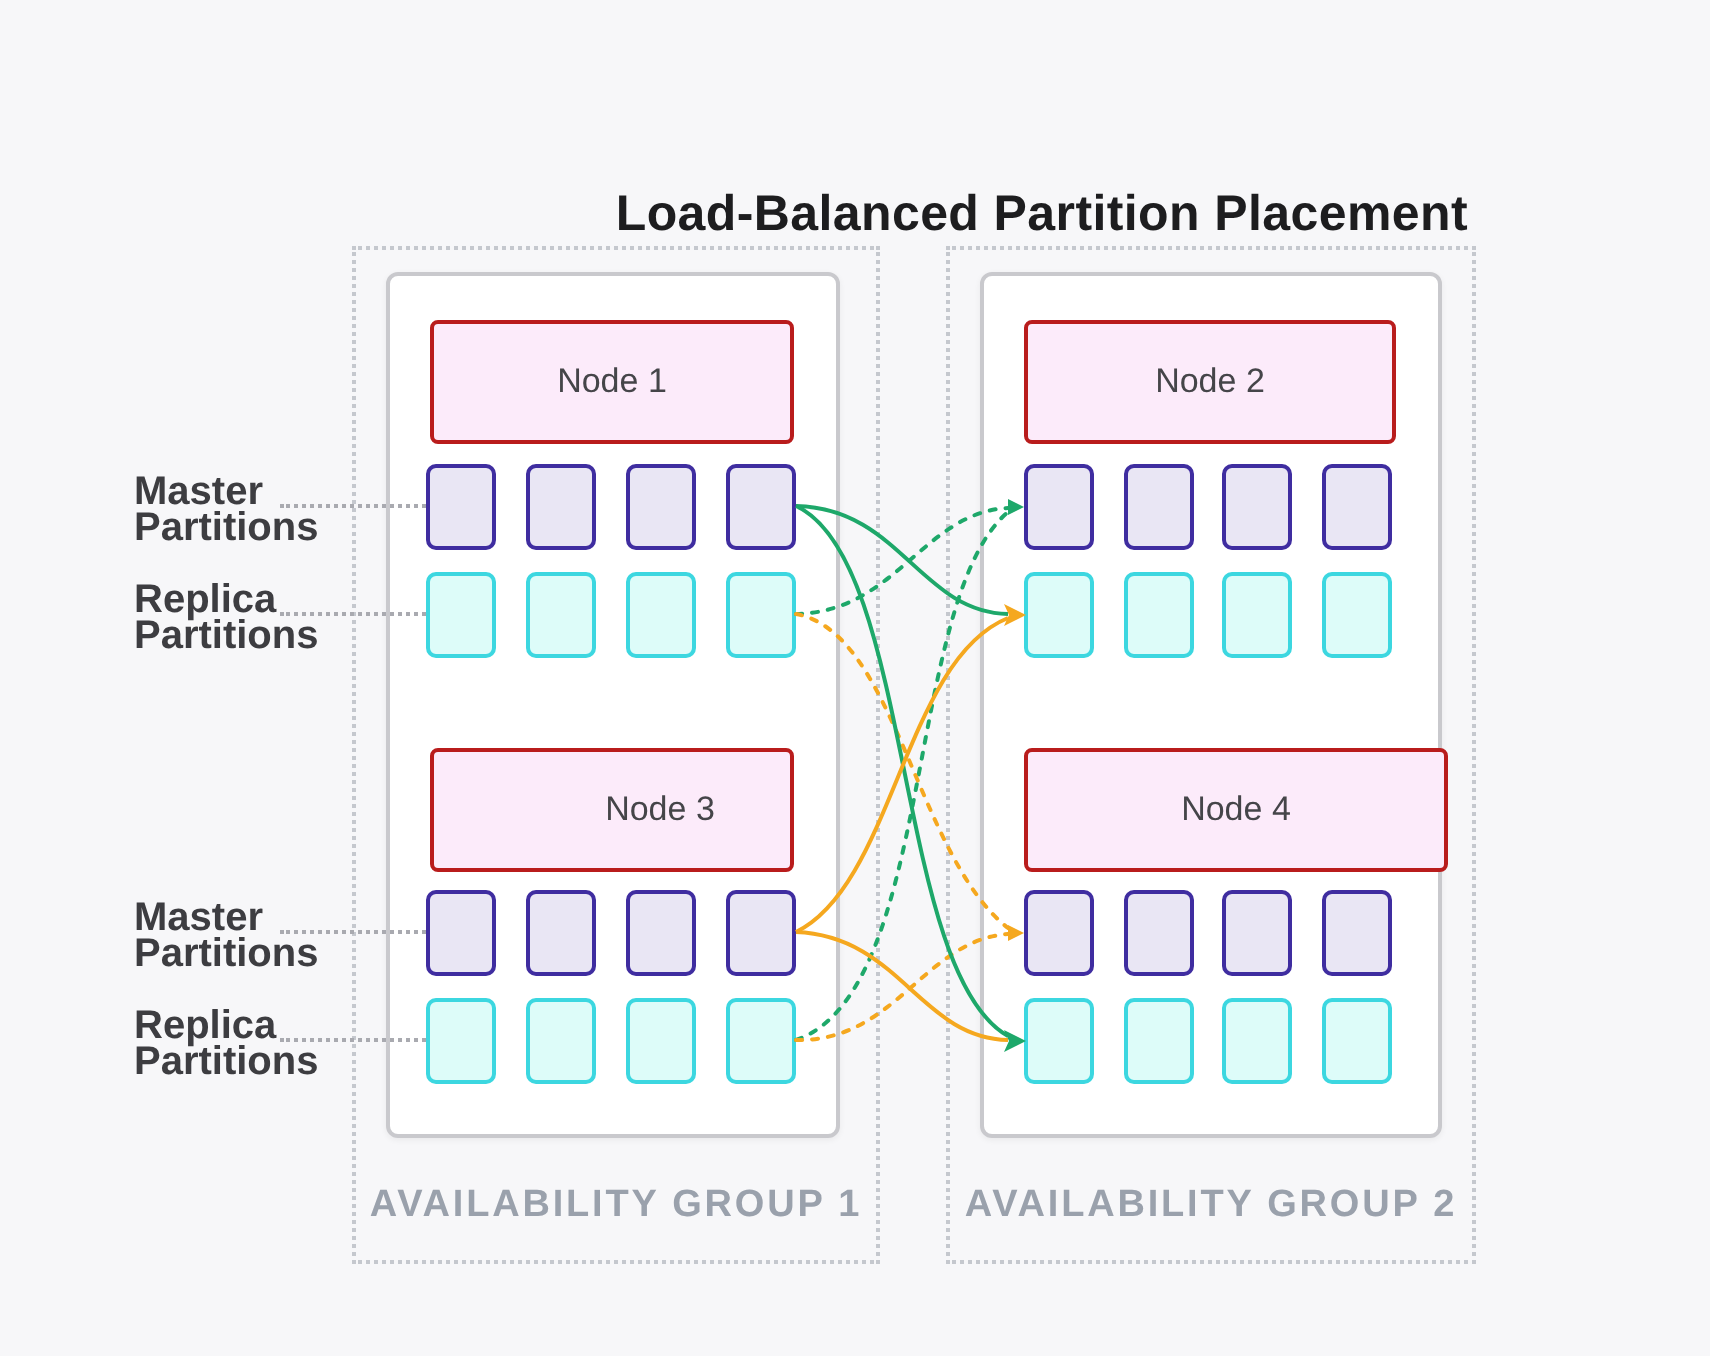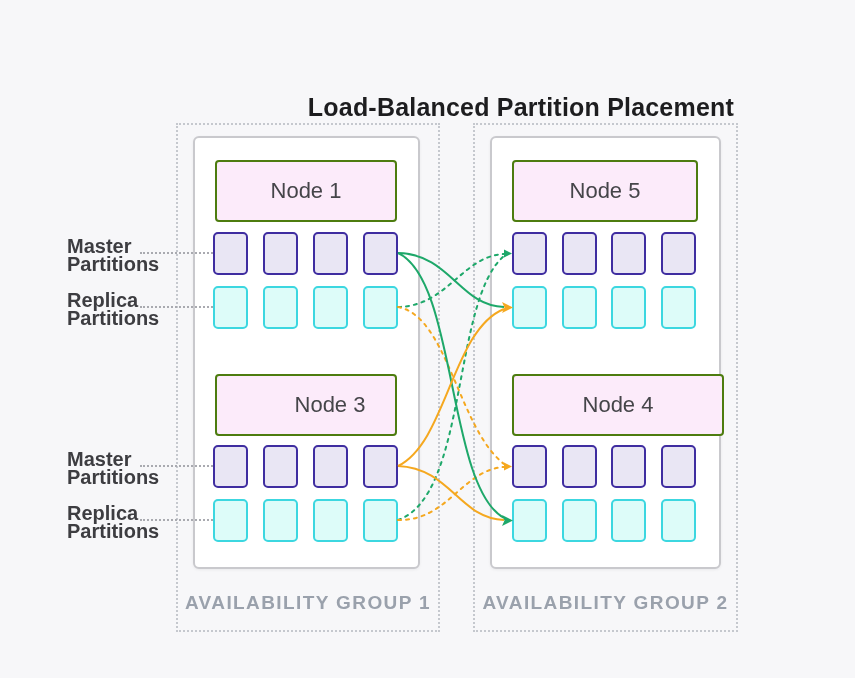--- a/index.html
+++ b/index.html
@@ -33,24 +33,24 @@
   .card{
     background:#ffffff;
     border:2px solid #c9c9cd;
     border-radius:6px;
     box-shadow:0 1px 3px rgba(0,0,0,.06);
   }
   .card-1{left:193px;top:136px;width:223px;height:429px;}
   .card-2{left:490px;top:136px;width:227px;height:429px;}
   .nodebox{
     background:#fcebfa;
-    border:2px solid #4d7c0f;
+    border:2px solid #b91c1c;
     border-radius:4px;
     display:flex;align-items:center;justify-content:center;
-    font-size:22px;color:#454549;
+    font-size:17px;color:#454549;
     box-sizing:border-box;
   }
   .node-1{left:215px;top:160px;width:182px;height:62px;}
   .node-2{left:512px;top:160px;width:186px;height:62px;}
   .node-3{left:215px;top:374px;width:182px;height:62px;padding-left:48px;}
   .node-4{left:512px;top:374px;width:212px;height:62px;}
   .prow{
     display:flex;justify-content:space-between;
     height:43px;
   }
@@ -102,21 +102,21 @@
     <div class="group-caption">AVAILABILITY GROUP 1</div>
   </div>
   <div class="abs group group-2">
     <div class="group-caption">AVAILABILITY GROUP 2</div>
   </div>
 
   <div class="abs card card-1"></div>
   <div class="abs card card-2"></div>
 
   <div class="abs nodebox node-1">Node 1</div>
-  <div class="abs nodebox node-2">Node 5</div>
+  <div class="abs nodebox node-2">Node 2</div>
   <div class="abs nodebox node-3">Node 3</div>
   <div class="abs nodebox node-4">Node 4</div>
 
   <div class="abs prow prow-left  ptop-m1">
       <div class="partition master"></div>
       <div class="partition master"></div>
       <div class="partition master"></div>
       <div class="partition master"></div>
     </div>
   <div class="abs prow prow-left  ptop-r1">

